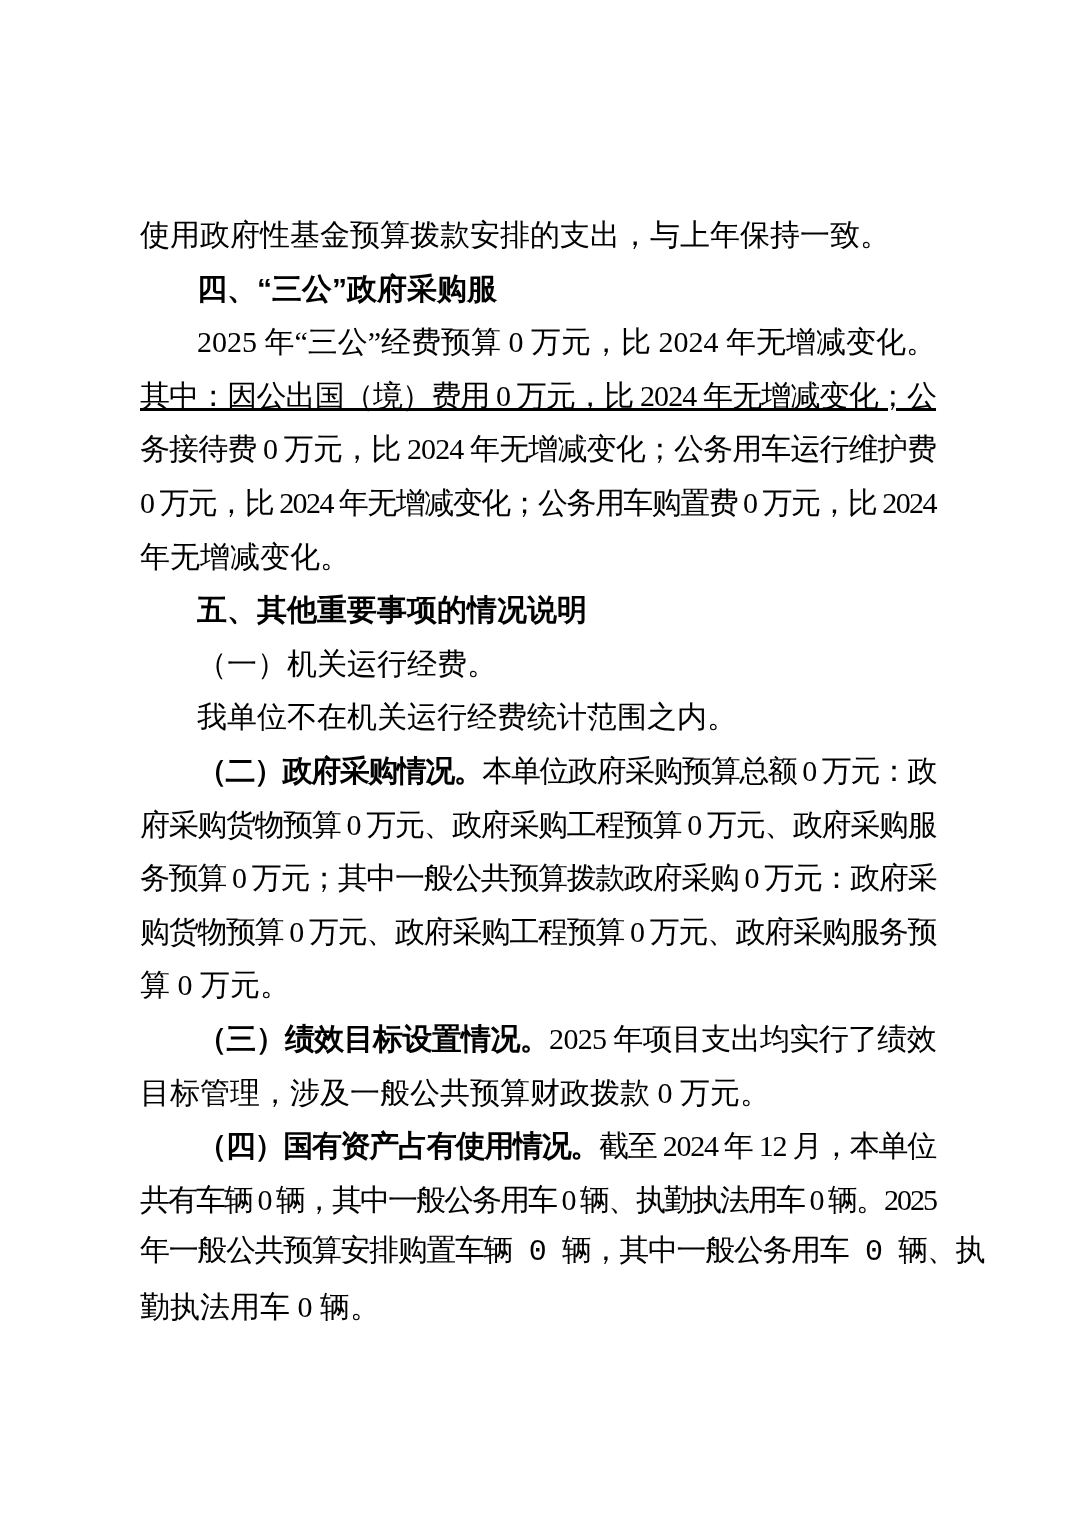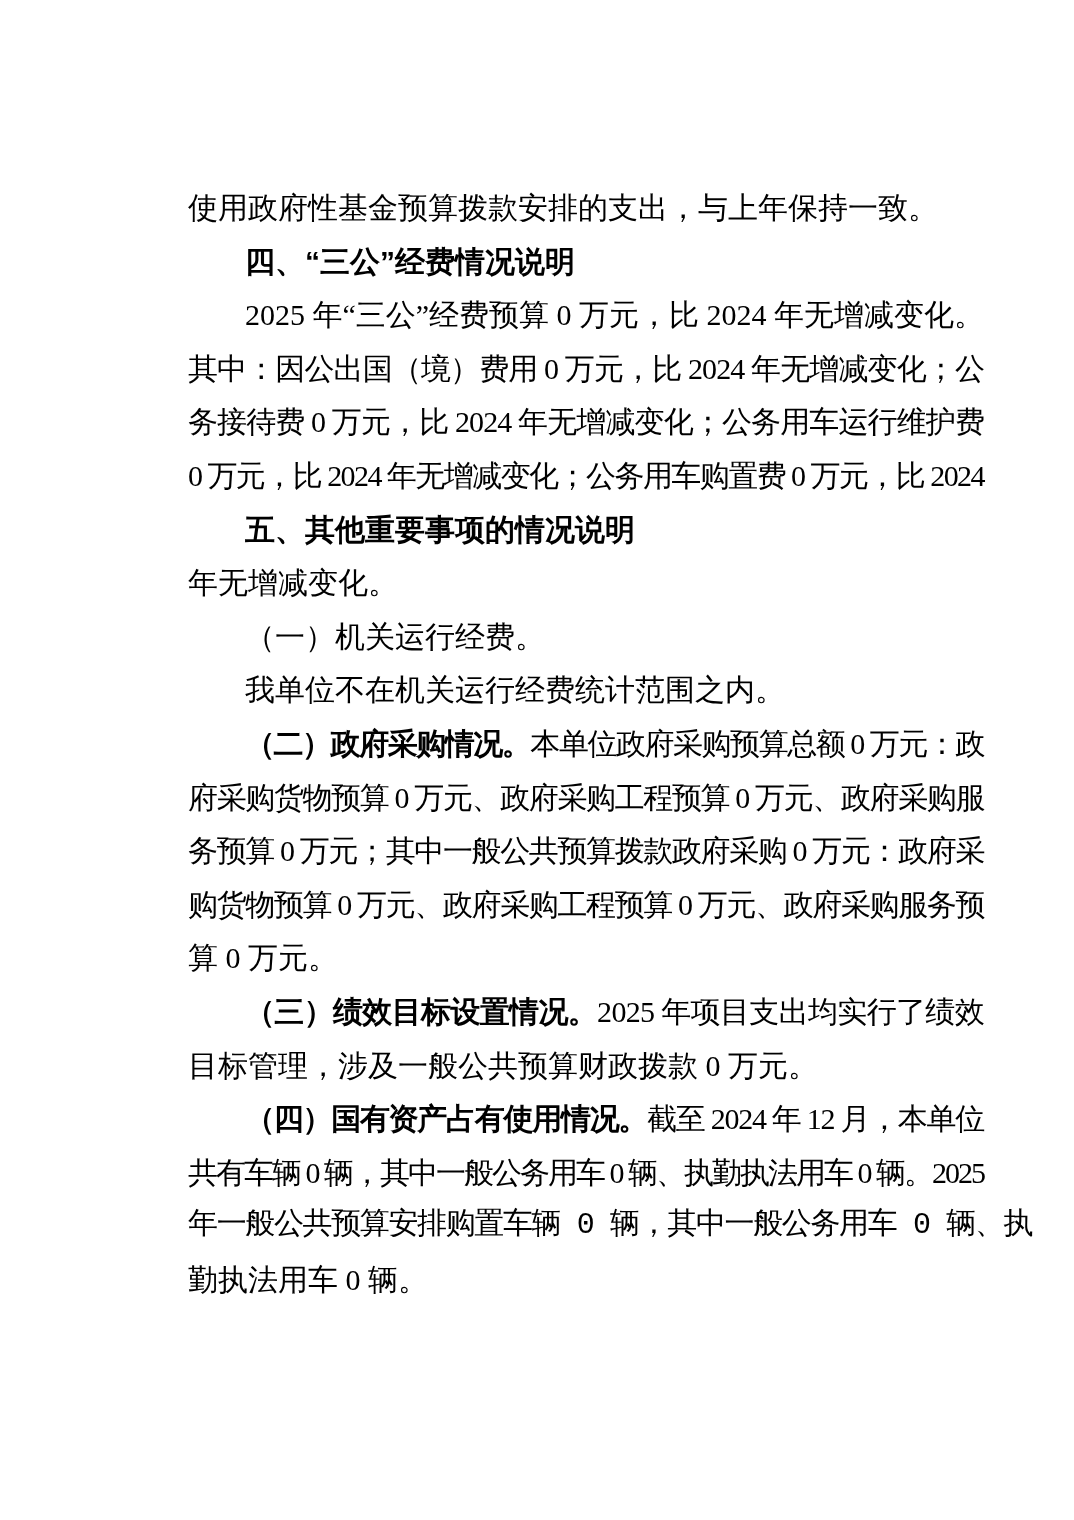--- a/index.html
+++ b/index.html
@@ -6,23 +6,22 @@
   body {
     width: 1074px;
     height: 1520px;
     position: relative;
     overflow: hidden;
     font-family: "Liberation Serif", "DejaVu Serif", serif;
   }
   .doc {
     position: absolute;
     left: 140px;
-    top: 181px;
+    top: 208px;
     width: 796px;
-    margin-left: 48px;
   }
   .line {
     height: 53.6px;
     line-height: 53.6px;
     font-size: 30px;
     white-space: nowrap;
     text-align: left;
   }
   .line.indent { padding-left: 57px; }
   .style-heading {
@@ -30,27 +29,27 @@
     font-weight: bold;
   }
   .style-body { font-weight: normal; }
   .lead-bold { font-weight: bold; }
 </style>
 </head>
 <body style="background: rgb(255, 255, 255); color: rgb(0, 0, 0);">
 
 <div class="doc" id="doc">
     <div class="line style-body">使用政府性基金预算拨款安排的支出，与上年保持一致。</div>
-    <div class="line style-heading indent">四、“三公”经费情况说明</div>
+    <div class="line style-heading indent">四、“三公”政府采购服</div>
     <div class="line style-body indent justify" style="display: block; letter-spacing: -0.00413603px;">2025 年“三公”经费预算 0 万元，比 2024 年无增减变化。</div>
-    <div class="line style-body justify" style="display: block; letter-spacing: -0.878788px;">其中：因公出国（境）费用 0 万元，比 2024 年无增减变化；公</div>
+    <div class="line style-body justify" style="display: block; letter-spacing: -0.878788px; text-decoration: underline;">其中：因公出国（境）费用 0 万元，比 2024 年无增减变化；公</div>
     <div class="line style-body justify" style="display: block; letter-spacing: -0.878788px;">务接待费 0 万元，比 2024 年无增减变化；公务用车运行维护费</div>
     <div class="line style-body justify" style="display: block; letter-spacing: -1.55263px;">0 万元，比 2024 年无增减变化；公务用车购置费 0 万元，比 2024</div>
+    <div class="line style-body">年无增减变化。</div>
     <div class="line style-heading indent">五、其他重要事项的情况说明</div>
-    <div class="line style-body">年无增减变化。</div>
     <div class="line style-body indent">（一）机关运行经费。</div>
     <div class="line style-body indent">我单位不在机关运行经费统计范围之内。</div>
     <div class="line style-body indent justify" style="display: block; letter-spacing: -1.46429px;"><span class="lead-bold">（二）政府采购情况。</span><span>本单位政府采购预算总额 0 万元：政</span></div>
     <div class="line style-body justify" style="display: block; letter-spacing: -1.375px;">府采购货物预算 0 万元、政府采购工程预算 0 万元、政府采购服</div>
     <div class="line style-body justify" style="display: block; letter-spacing: -1.375px;">务预算 0 万元；其中一般公共预算拨款政府采购 0 万元：政府采</div>
     <div class="line style-body justify" style="display: block; letter-spacing: -1.375px;">购货物预算 0 万元、政府采购工程预算 0 万元、政府采购服务预</div>
     <div class="line style-body">算 0 万元。</div>
     <div class="line style-body indent justify" style="display: block; letter-spacing: -0.660714px;"><span class="lead-bold">（三）绩效目标设置情况。</span><span>2025 年项目支出均实行了绩效</span></div>
     <div class="line style-body">目标管理，涉及一般公共预算财政拨款 0 万元。</div>
     <div class="line style-body indent justify" style="display: block; letter-spacing: -1.28125px; text-align: center;"><span class="lead-bold">（四）国有资产占有使用情况。</span><span>截至 2024 年 12 月，本单位</span></div>

